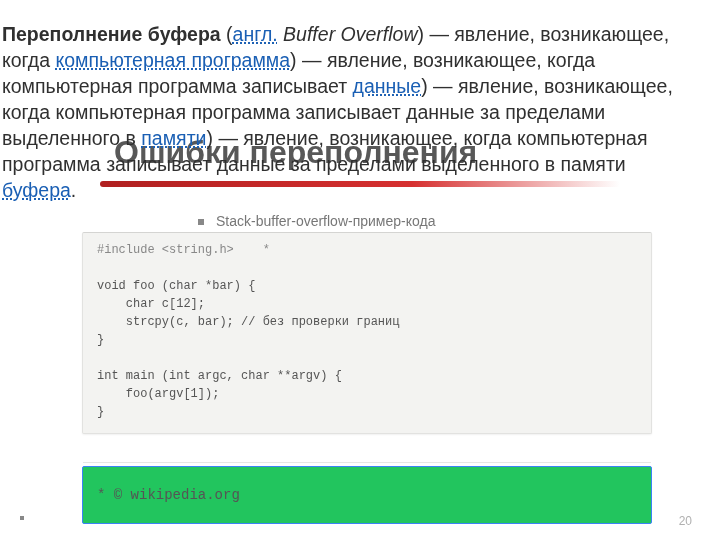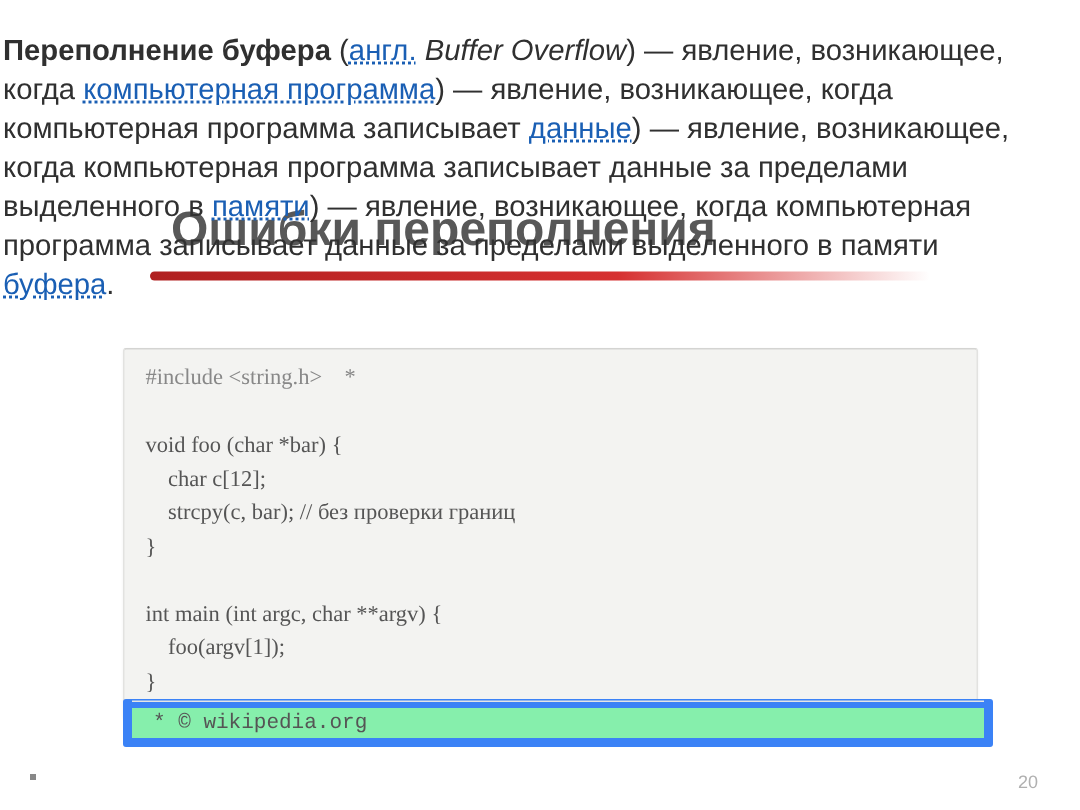--- a/index.html
+++ b/index.html
@@ -58,38 +58,38 @@
     width: 540px;
     background: #f3f3f1;
     border: 1px solid #e2e2e0;
     border-top: 1px solid #d4d4d2;
     border-radius: 2px;
     box-shadow: 0 1px 2px rgba(0,0,0,0.06);
     padding: 8px 14px 12px 14px;
   }
   .code-card pre {
     margin: 0;
-    font-family: Liberation Serif, serif;
-    font-size: 15px;
+    font-family: Liberation Mono, monospace;
+    font-size: 12px;
     line-height: 1.5;
     color: #555;
     white-space: pre;
   }
   .code-dim {
     color: #888;
   }
   .attrib-card {
     position: absolute;
     top: 466px;
     left: 82px;
     width: 540px;
-    background: #86efac;
-    border: 6px solid #3b82f6;
+    background: #22c55e;
+    border: 1px solid #3b82f6;
     border-radius: 2px;
-    padding: 2px 14px;
+    padding: 20px 14px;
     font-family: "Courier New", monospace;
     font-size: 14px;
     color: #555;
   }
   .attrib-card::before {
     content: "";
     position: absolute;
     top: -5px;
     left: 0;
     right: 0;
@@ -134,20 +134,23 @@
   }
 </style>
 </head>
 <body>
 
 <div class="slide">
 
   <div class="slide-title">Ошибки переполнения</div>
   <div class="title-underline"></div>
 
+  <div class="stack-hint">
+    <span class="hint-bullet"></span><span>Stack-buffer-overflow-пример-кода</span>
+  </div>
 
   <div class="code-card">
 <pre><span class="code-dim">#include &lt;string.h&gt;    *</span>
 <span></span>
 <span>void foo (char *bar) {</span>
 <span>    char c[12];</span>
 <span>    strcpy(c, bar); // без проверки границ</span>
 <span>}</span>
 <span></span>
 <span>int main (int argc, char **argv) {</span>

